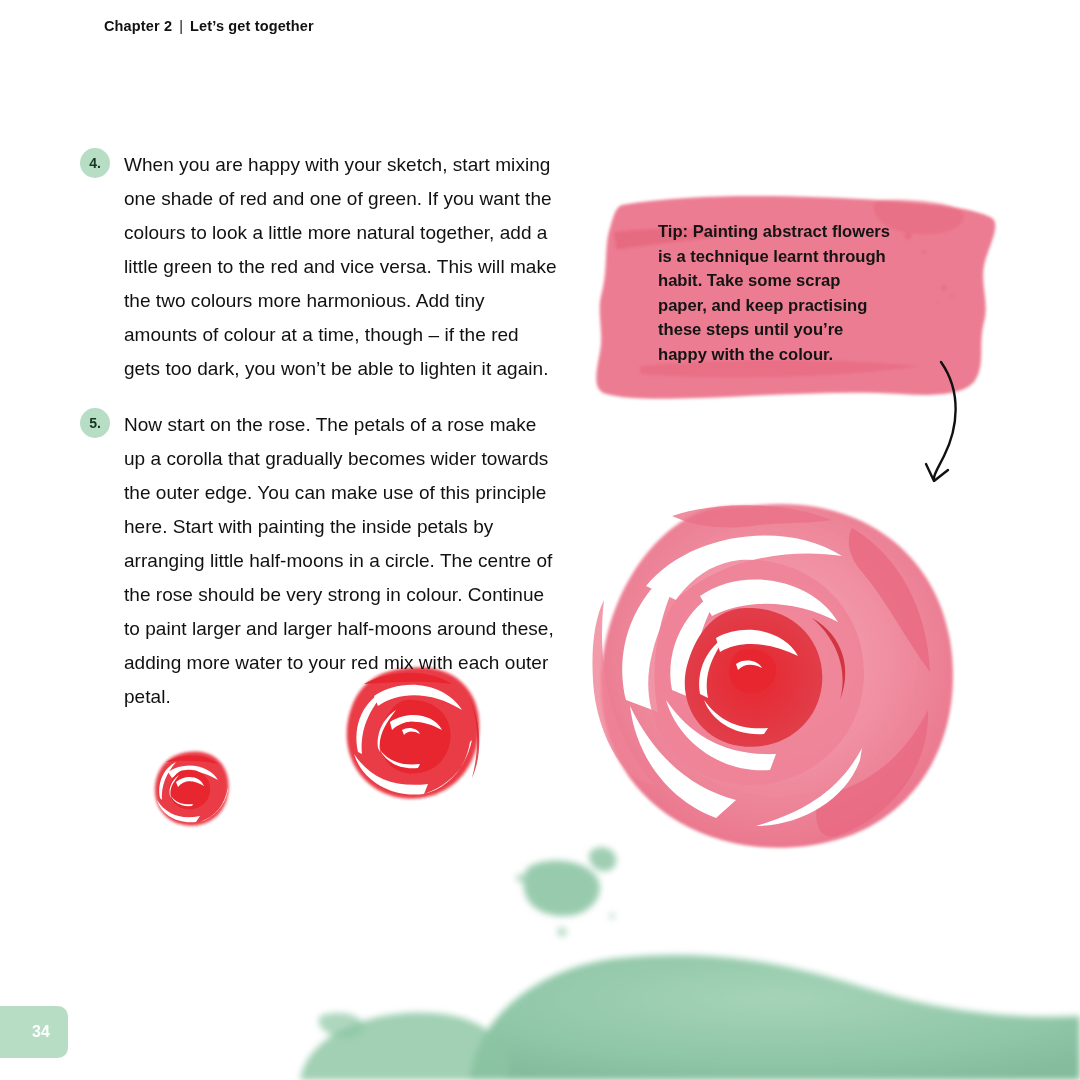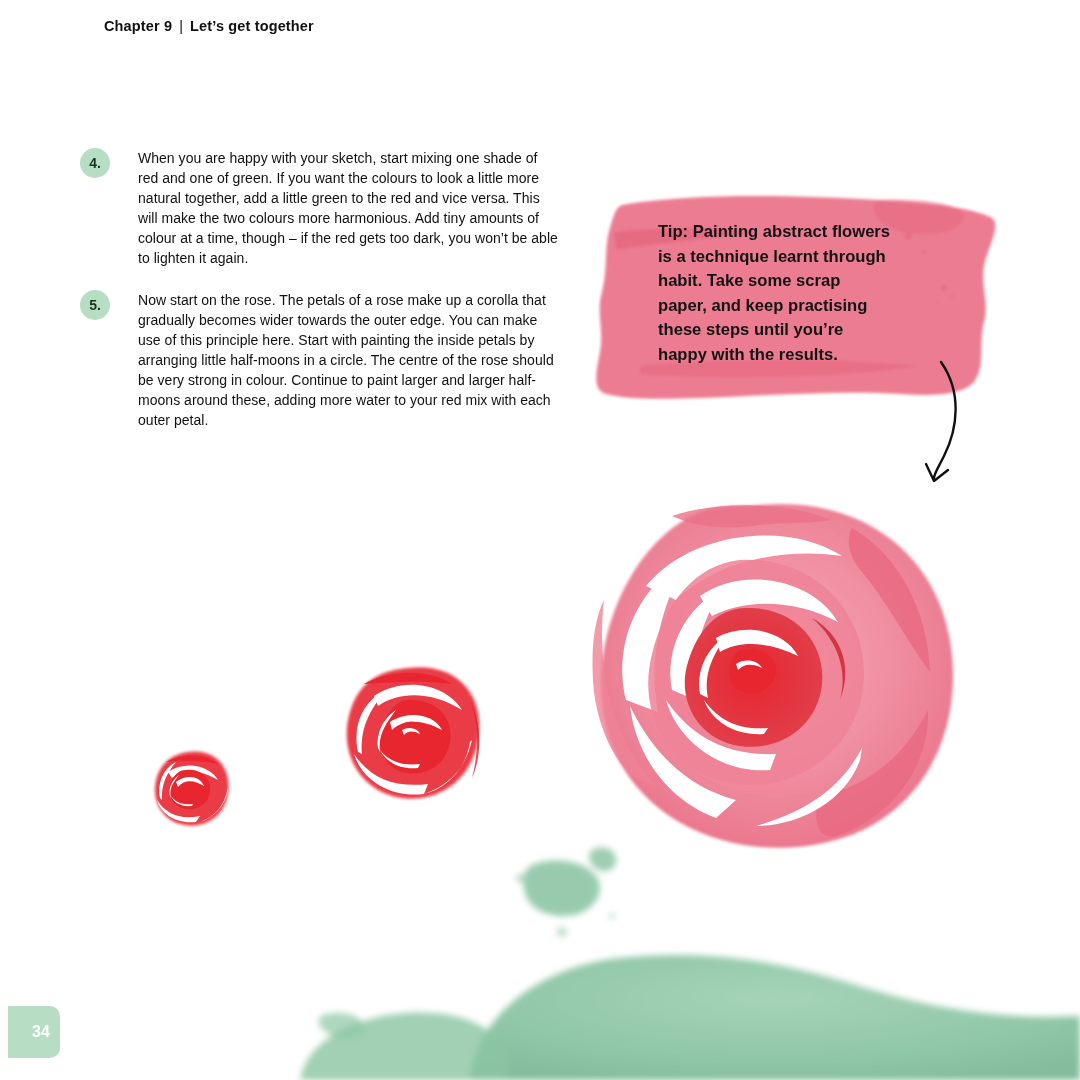--- a/index.html
+++ b/index.html
@@ -54,23 +54,23 @@
     background: #b7ddc4;
     color: #14381f;
     font-size: 14px;
     font-weight: bold;
     display: flex;
     align-items: center;
     justify-content: center;
     margin-top: 0px;
   }
   .step-text {
-    margin-left: 28px;
-    font-size: 14px;
-    line-height: 20px;
+    margin-left: 14px;
+    font-size: 19px;
+    line-height: 34px;
     color: #111111;
     letter-spacing: 0.002em;
   }
 
   
   .tip-wrap {
     position: absolute;
     left: 588px;
     top: 190px;
     width: 420px;
@@ -85,29 +85,28 @@
     line-height: 24.5px;
     font-weight: bold;
     color: #141414;
   }
 
   
   .page-tab {
     position: absolute;
     left: 0;
     bottom: 22px;
-    width: 52px;
+    width: 68px;
     height: 52px;
     background: #b7ddc4;
     border-top-right-radius: 10px;
     border-bottom-right-radius: 10px;
     display: flex;
     align-items: center;
     justify-content: center;
-    margin-left: 8px;
   }
   .page-tab span {
     color: #ffffff;
     font-size: 16px;
     font-weight: bold;
     padding-left: 14px;
   }
 
   
   .art {
@@ -250,33 +249,33 @@
              C590,866 586,855 592,850 Z" fill="#7ebd9a" opacity="0.75"></path>
     <path d="M320,1016 C334,1010 356,1012 362,1022 C368,1032 356,1040 342,1038
              C328,1036 314,1026 320,1016 Z" fill="#8cc6a4" opacity="0.7"></path>
     <circle cx="520" cy="878" r="4" fill="#86c2a0" opacity="0.6"></circle>
     <circle cx="562" cy="932" r="5" fill="#86c2a0" opacity="0.55"></circle>
     <circle cx="612" cy="916" r="3" fill="#86c2a0" opacity="0.5"></circle>
   </g>
 </svg>
 
 <div class="chapter-header">
-  <span>Chapter 9</span><span class="sep">|</span><span>Let’s get together</span>
+  <span>Chapter 2</span><span class="sep">|</span><span>Let’s get together</span>
 </div>
 
 <div class="steps">
   <div class="step">
     <div class="step-bullet">4.</div>
     <div class="step-text">When you are happy with your sketch, start mixing one shade of red and one of green. If you want the colours to look a little more natural together, add a little green to the red and vice versa. This will make the two colours more harmonious. Add tiny amounts of colour at a time, though – if the red gets too dark, you won’t be able to lighten it again.</div>
   </div>
   <div class="step">
     <div class="step-bullet">5.</div>
     <div class="step-text">Now start on the rose. The petals of a rose make up a corolla that gradually becomes wider towards the outer edge. You can make use of this principle here. Start with painting the inside petals by arranging little half-moons in a circle. The centre of the rose should be very strong in colour. Continue to paint larger and larger half-moons around these, adding more water to your red mix with each outer petal.</div>
   </div>
 </div>
 
 <div class="tip-wrap">
-  <div class="tip-text">Tip: Painting abstract flowers is a technique learnt through habit. Take some scrap paper, and keep practising these steps until you’re happy with the results.</div>
+  <div class="tip-text">Tip: Painting abstract flowers is a technique learnt through habit. Take some scrap paper, and keep practising these steps until you’re happy with the colour.</div>
 </div>
 
 <div class="page-tab">
   <span>34</span>
 </div>
 
 </body></html>

